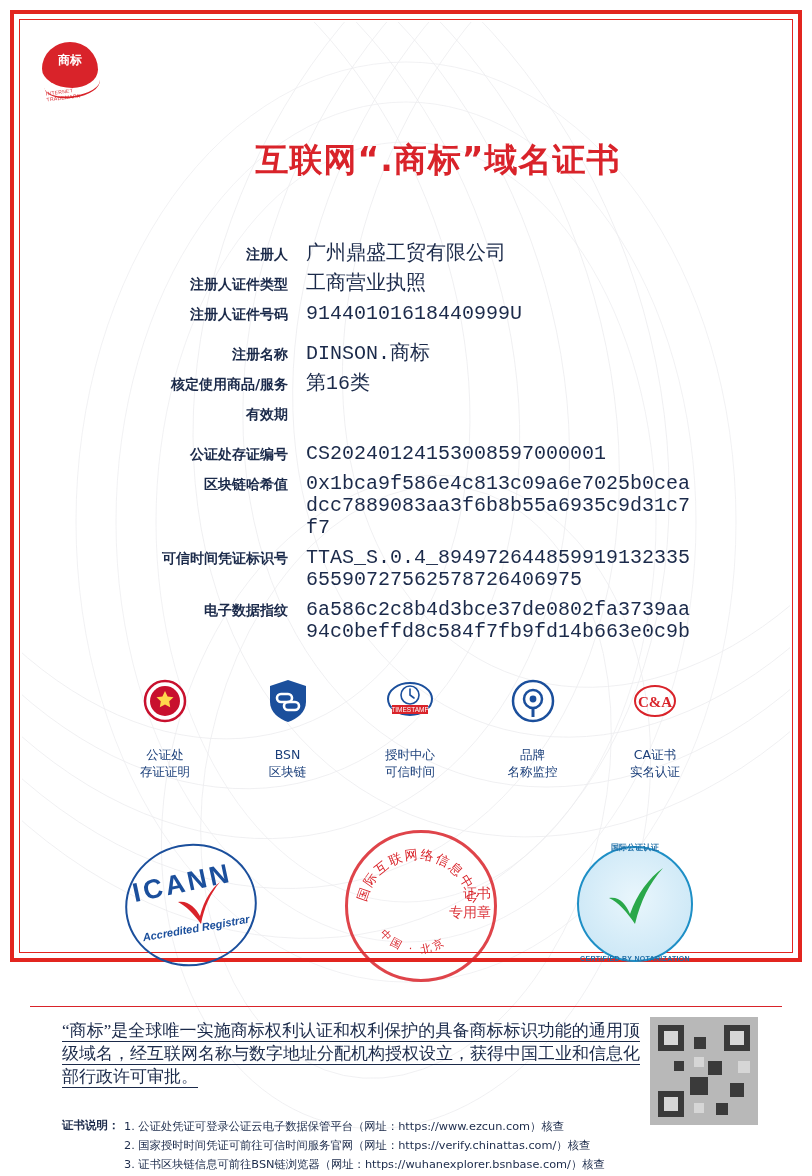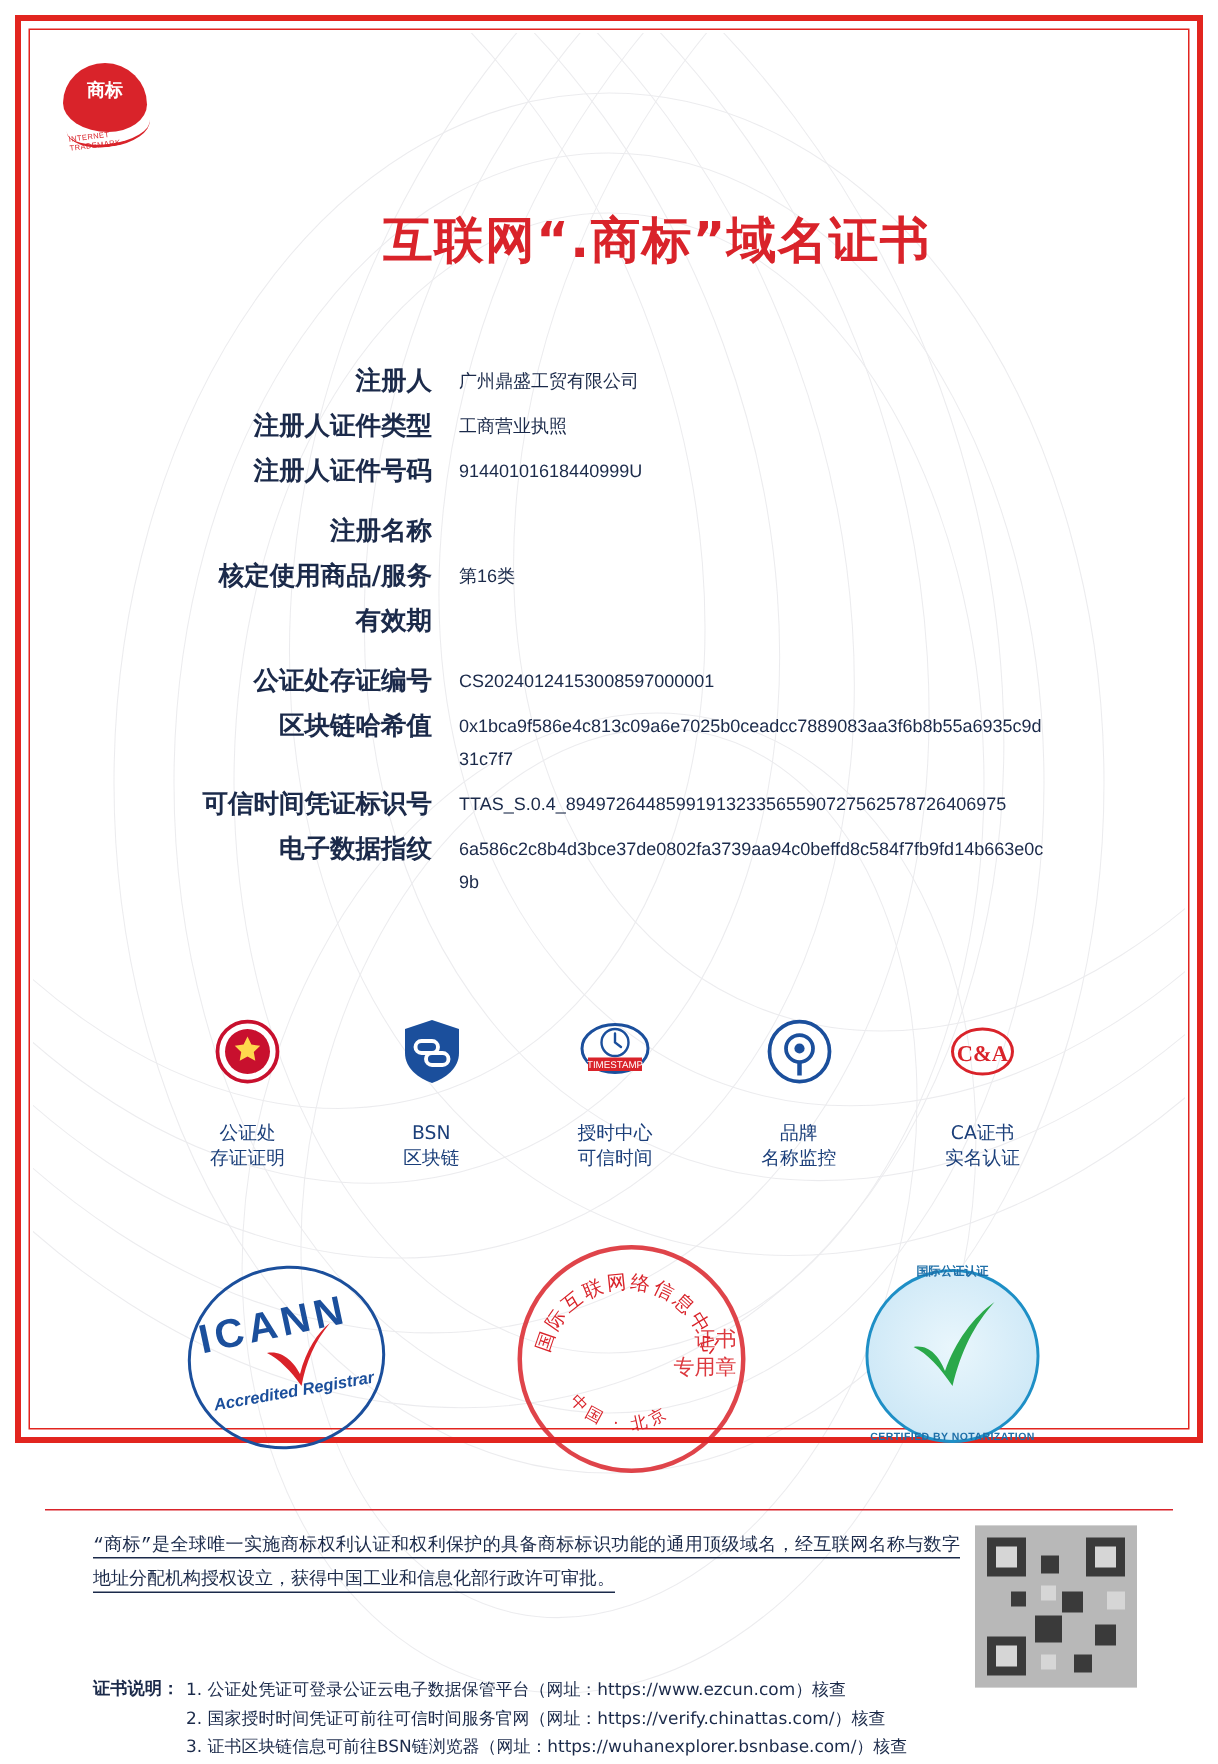--- a/index.html
+++ b/index.html
@@ -123,34 +123,34 @@
   }
   .field-row {
     display: flex;
     align-items: flex-start;
     margin-bottom: 8px;
   }
   .field-row.gap-top { margin-top: 18px; }
   .field-label {
     width: 168px;
     text-align: right;
-    font-size: 17px;
+    font-size: 14px;
     font-weight: bold;
     color: #1b2a4a;
     padding-right: 18px;
     line-height: 22px;
     font-family: "DejaVu Sans", sans-serif;
     white-space: nowrap;
   }
   .field-value {
     flex: 1;
-    font-size: 12px;
+    font-size: 20px;
     color: #1b2a4a;
     line-height: 22px;
-    font-family: Liberation Sans, sans-serif;
+    font-family: Liberation Mono, monospace;
     word-break: break-all;
   }
 
   
   .icon-strip {
     position: absolute;
     left: 110px;
     top: 676px;
     width: 600px;
     display: flex;
@@ -302,24 +302,24 @@
     width: 752px;
     height: 140px;
     border-top: 1px solid #d9232a;
     box-sizing: border-box;
   }
   .footer-note {
     position: absolute;
     left: 32px;
     top: 12px;
     width: 578px;
-    font-size: 12px;
+    font-size: 17px;
     line-height: 23px;
     color: #1b2a4a;
-    font-family: Liberation Mono, monospace;
+    font-family: Liberation Serif, serif;
     text-align: justify;
   }
   .footer-note .u {
     border-bottom: 1px solid #1b2a4a;
     padding-bottom: 1px;
   }
   .footer-legend {
     position: absolute;
     left: 32px;
     top: 62px;
@@ -400,20 +400,21 @@
       <div class="field-label">注册人证件类型</div>
       <div class="field-value">工商营业执照</div>
     </div>
     <div class="field-row">
       <div class="field-label">注册人证件号码</div>
       <div class="field-value">91440101618440999U</div>
     </div>
 
     <div class="field-row gap-top">
       <div class="field-label">注册名称</div>
+      <div class="field-value">DINSON.商标</div>
     </div>
     <div class="field-row">
       <div class="field-label">核定使用商品/服务</div>
       <div class="field-value">第16类</div>
     </div>
     <div class="field-row">
       <div class="field-label">有效期</div>
     </div>
 
     <div class="field-row gap-top">

